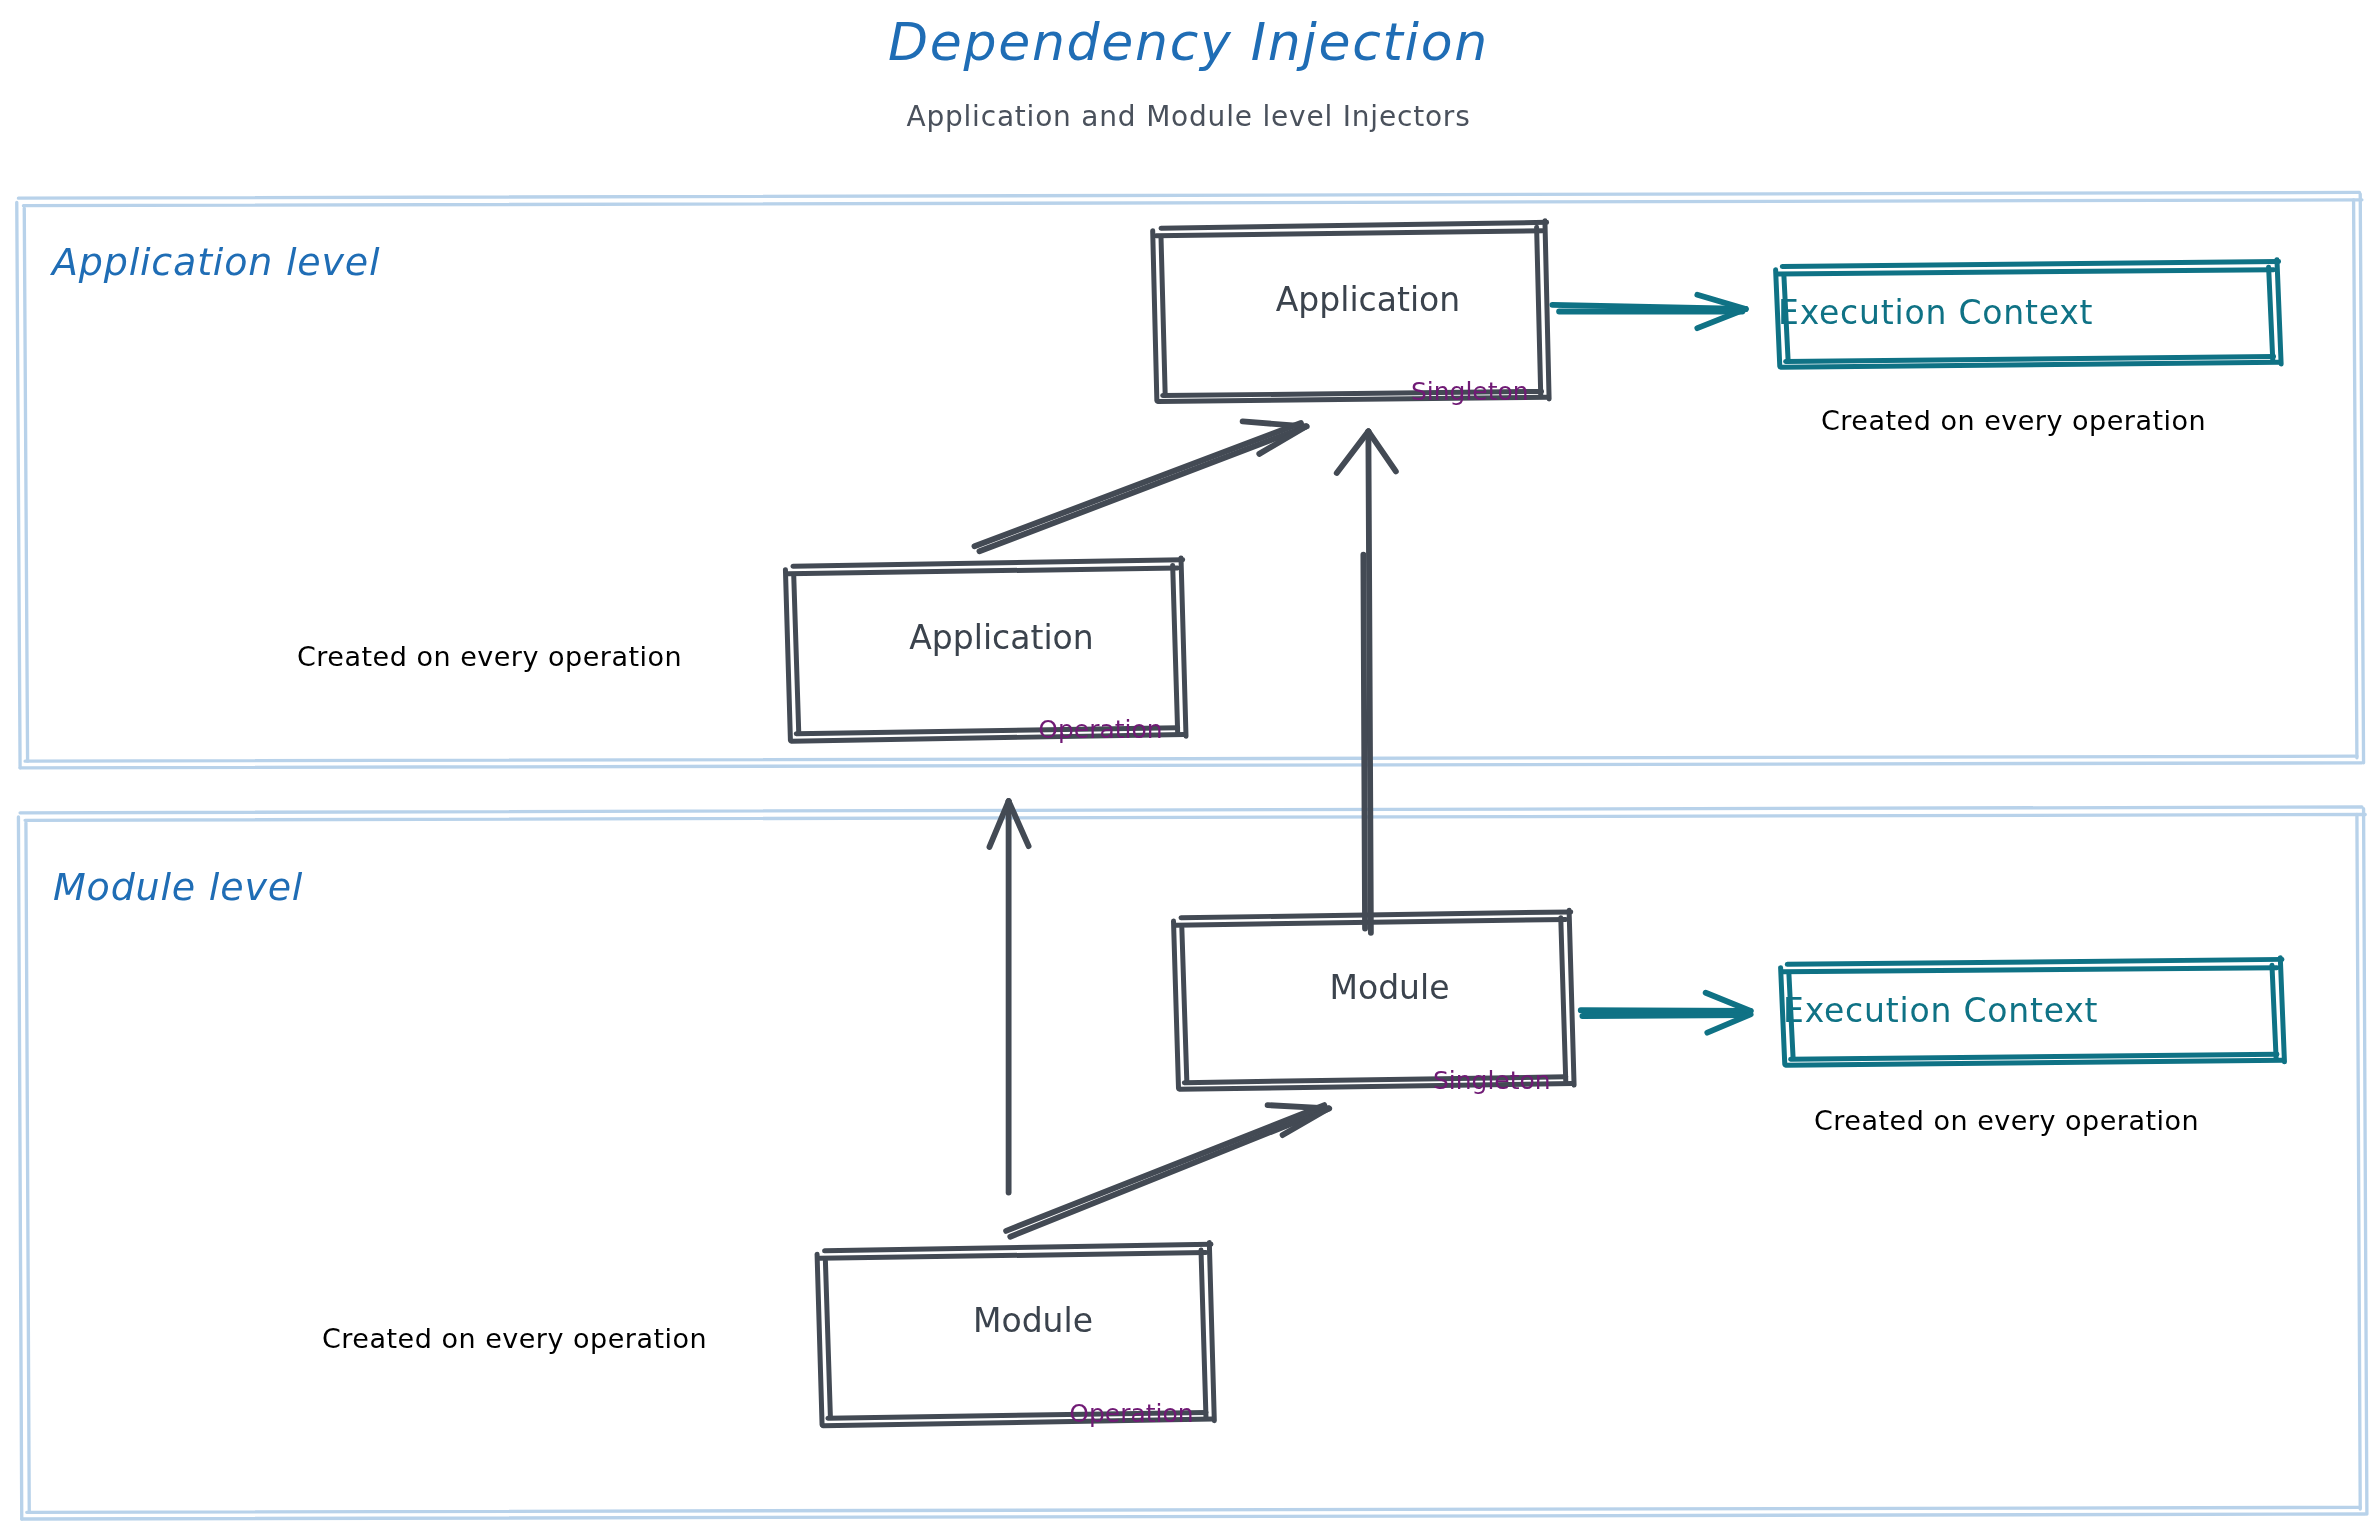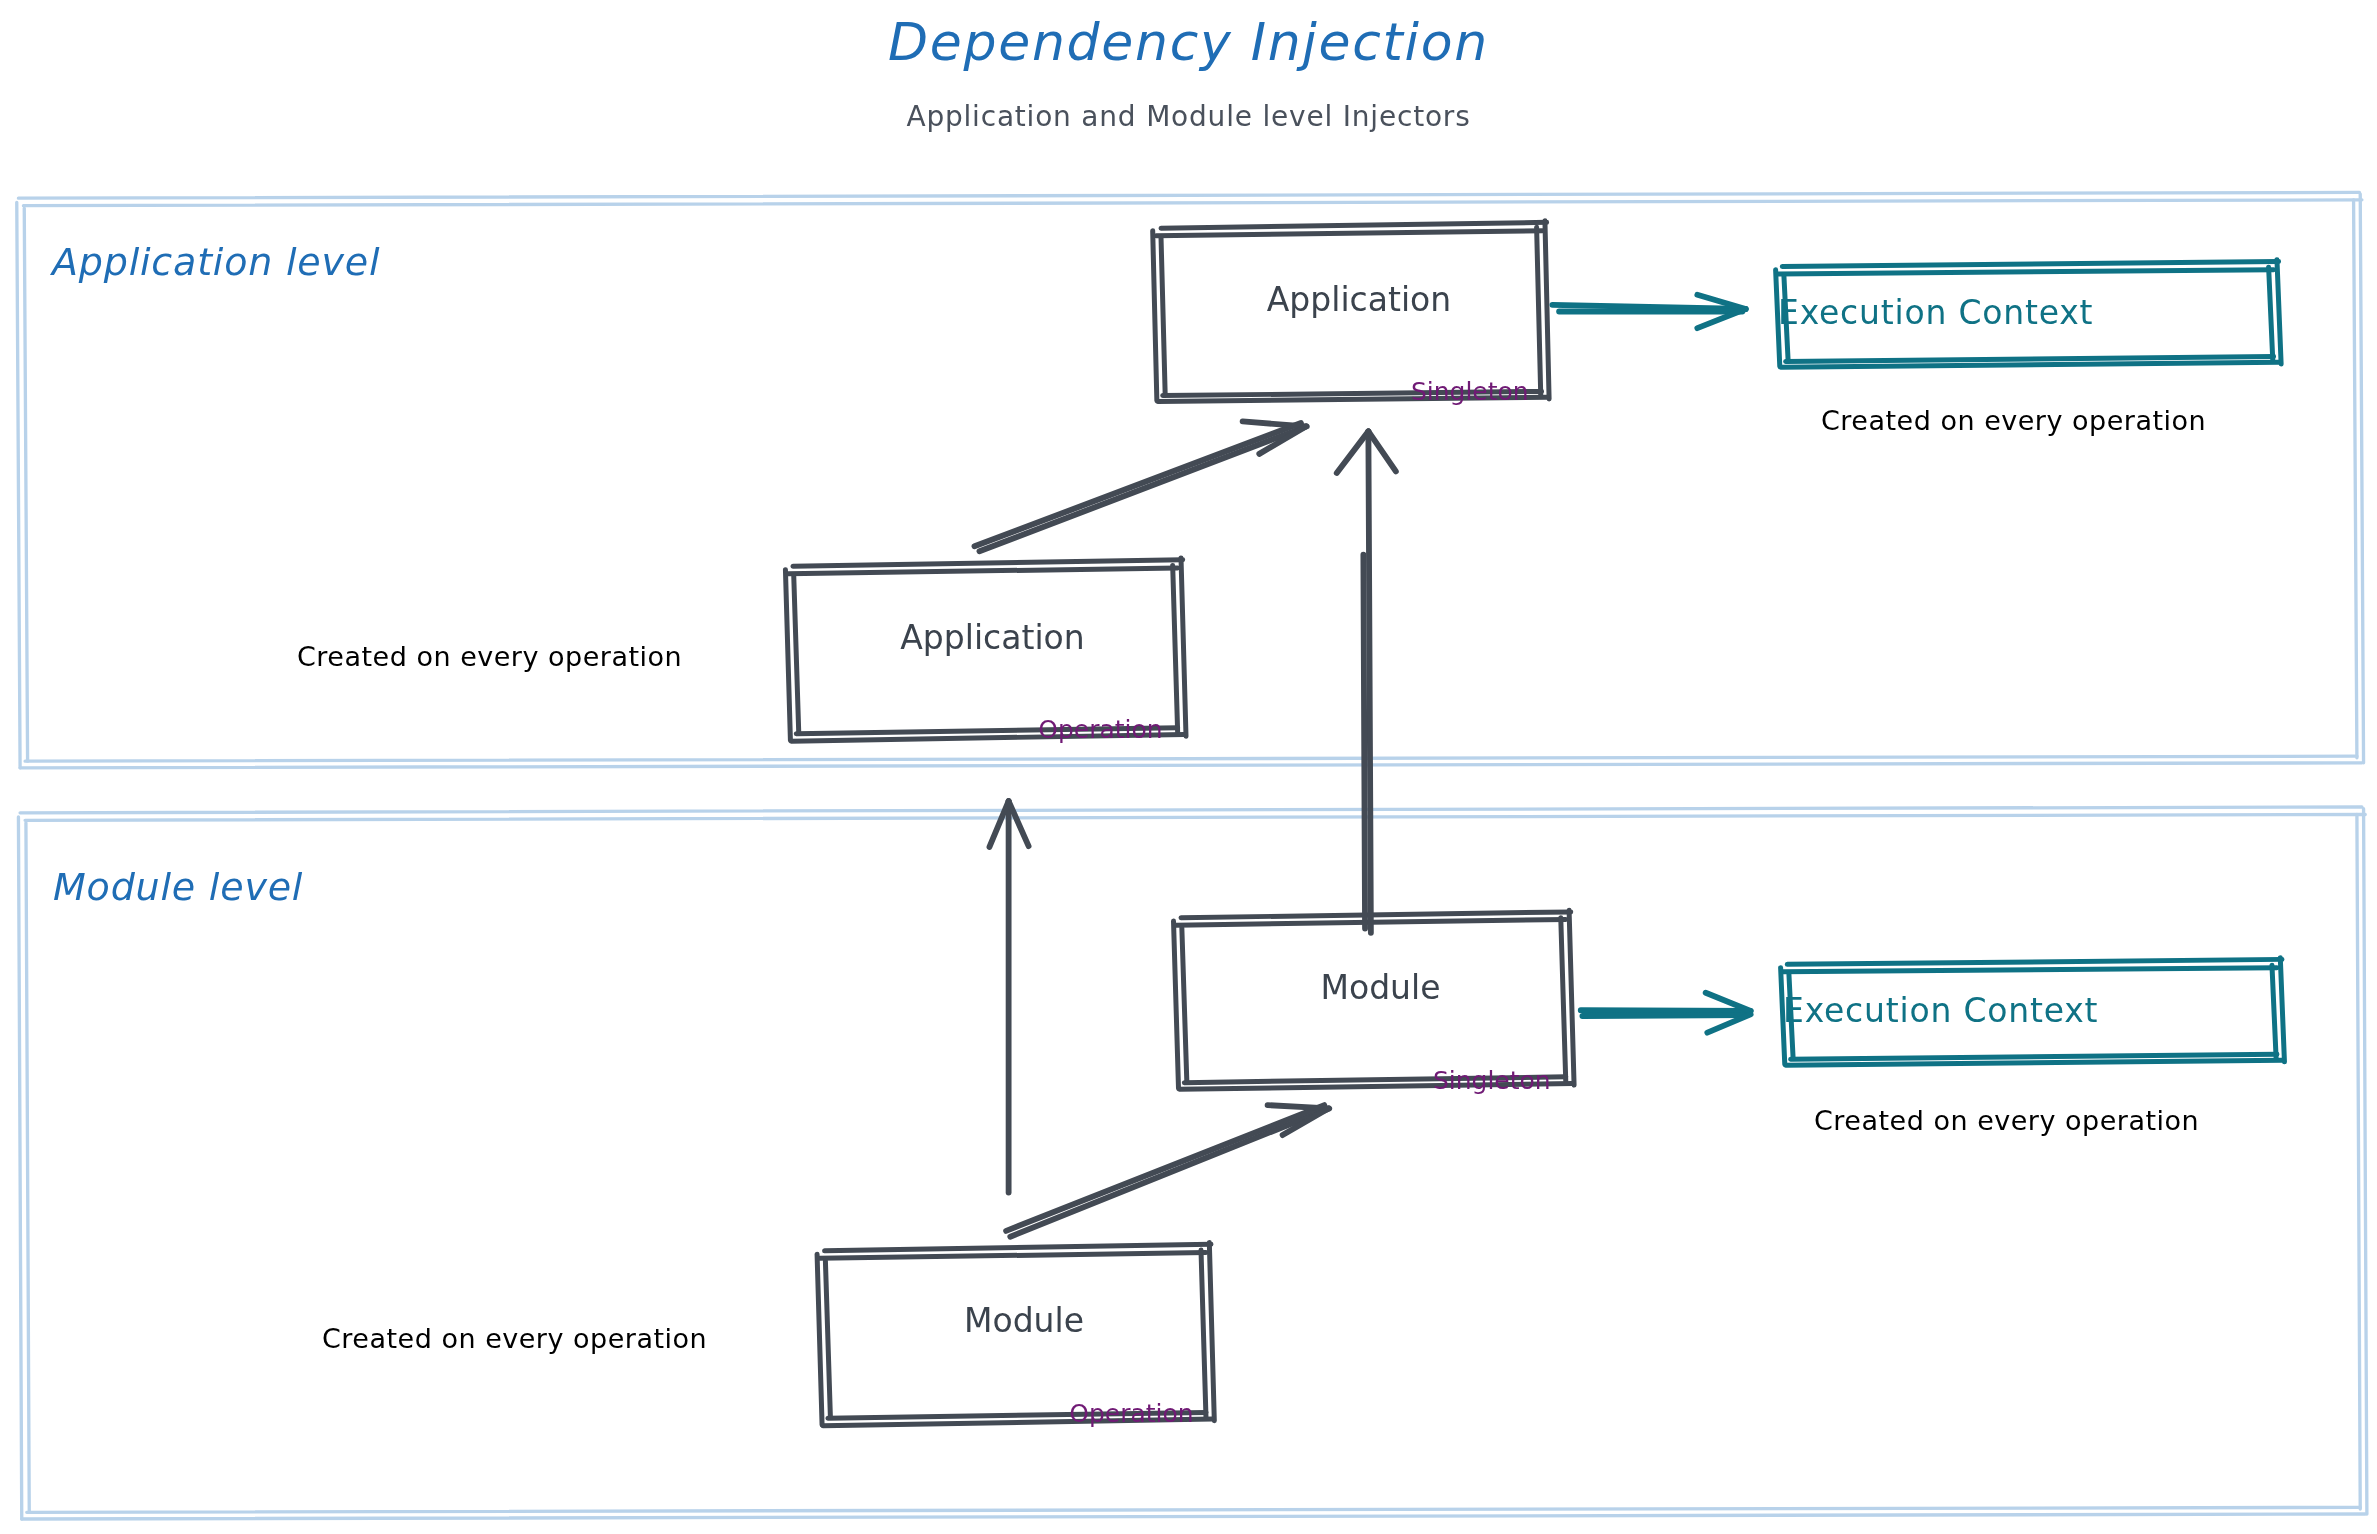--- a/index.html
+++ b/index.html
@@ -62,21 +62,21 @@
     font-style: italic;
     letter-spacing: 0.8px;
   }
 
   .box-title {
     position: absolute;
     font-size: 33px;
     color: #3b434d;
     text-align: center;
     width: 100%;
-    left: 8px;
+    left: 17px;
   }
   .box-scope {
     position: absolute;
     font-size: 25px;
     color: #701a75;
     right: 18.3px;
     margin-top: 44px;
   }
 
   .node {

